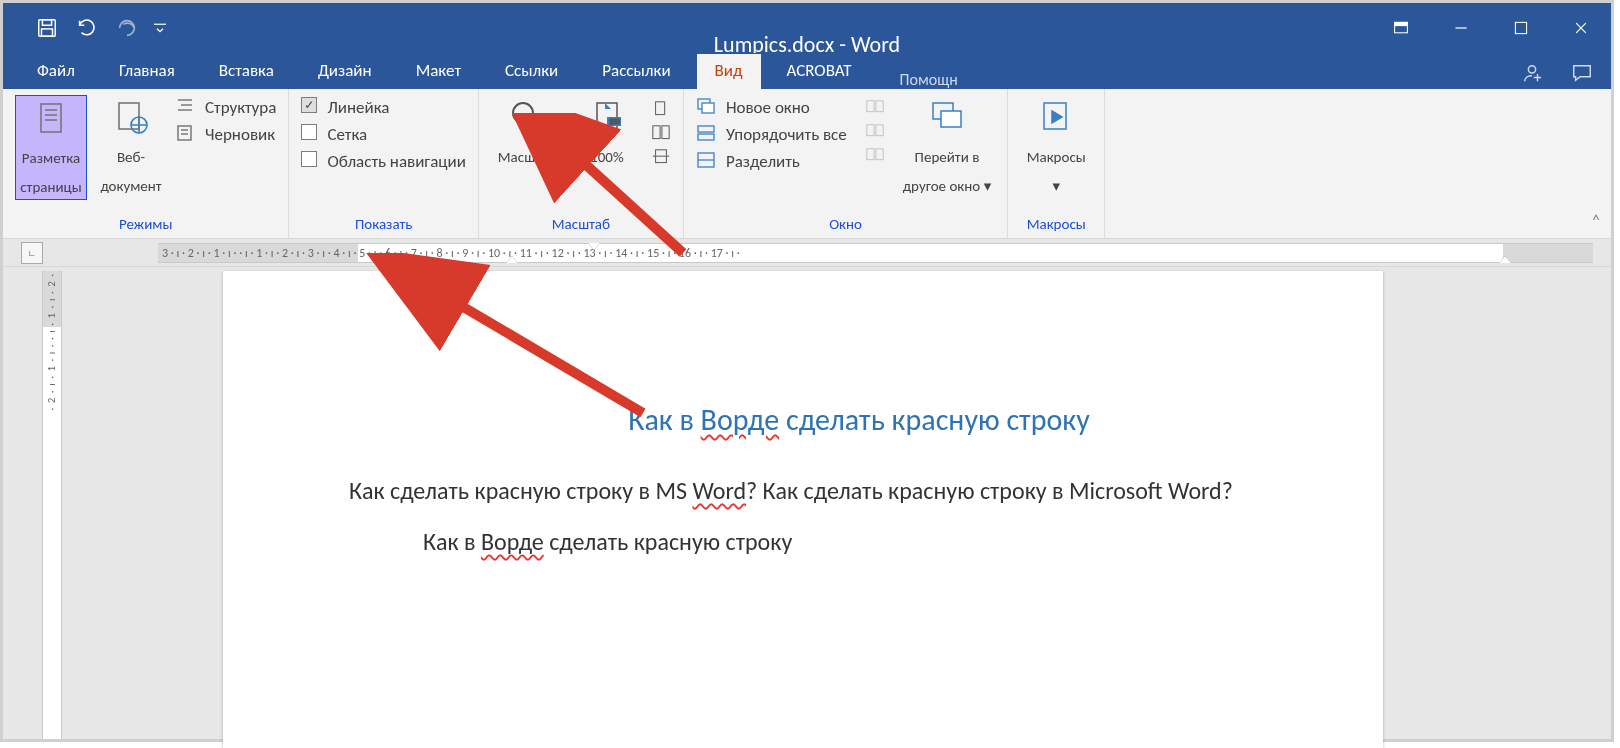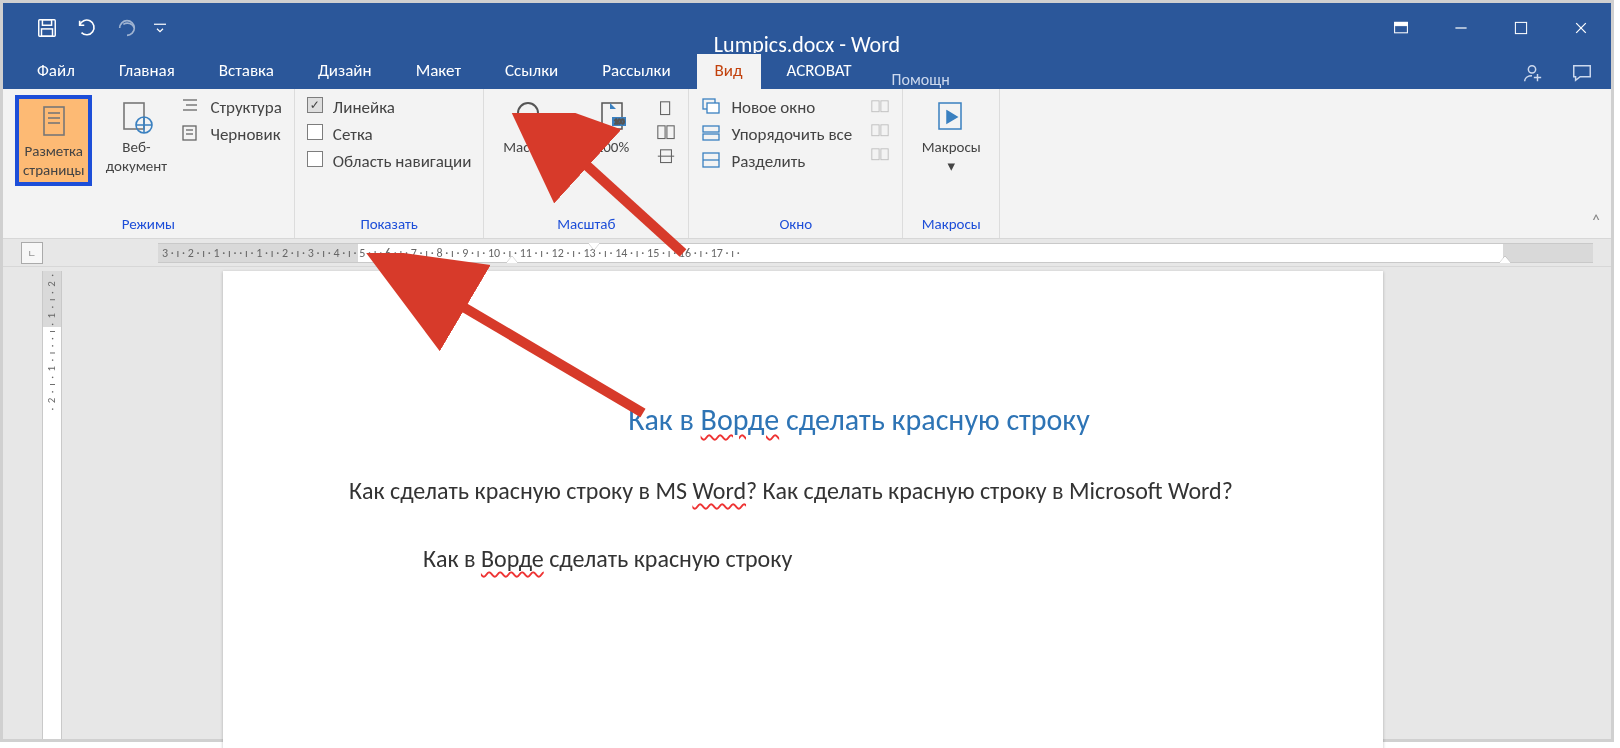--- a/index.html
+++ b/index.html
@@ -15,29 +15,29 @@
   .win-controls { position: absolute; right: 0; display: flex; }
   .win-btn { width: 60px; height: 50px; display: flex; align-items: center; justify-content: center; color: #fff; }
   .win-btn svg { width: 16px; height: 16px; }
 
   
   .menubar { background: #2b579a; height: 36px; display: flex; align-items: flex-end; color: #fff; font-size: 17px; padding-left: 16px; position: relative; gap: 8px; }
   .menu-tab { padding: 6px 18px 8px 18px; cursor: pointer; }
   .menu-tab.active { background: #f3f3f3; color: #c2410c; }
   .menu-right { position: absolute; right: 18px; display: flex; align-items: center; gap: 28px; color: #cdd9ee; }
   .menu-right svg { width: 22px; height: 22px; }
-  .bulb { display: flex; align-items: center; gap: 6px; margin-left: 8px; color: #cdd9ee; font-size: 16px;}
+  .bulb { display: flex; align-items: center; gap: 6px; margin-left: 16px; color: #cdd9ee; font-size: 16px;}
 
   
   .ribbon { background: #f3f3f3; height: 150px; display: flex; border-bottom: 1px solid #d7d7d7; position: relative; font-size: 16px; color: #444; }
   .group { border-right: 1px solid #dcdcdc; padding: 6px 12px 2px 12px; display: flex; flex-direction: column; justify-content: space-between; }
   .group-body { display: flex; gap: 8px; }
   .group-label { text-align: center; font-size: 15px; color: #1d4ed8; padding-bottom: 3px; }
-  .big-btn { display: flex; flex-direction: column; align-items: center; justify-content: flex-start; padding: 2px 4px; min-width: 72px; font-size: 15px; text-align: center; line-height: 1.15; gap: 2px; }
-  .big-btn.sel { background: #fdba74; border: 4px solid #1d4ed8; }
+  .big-btn { display: flex; flex-direction: column; align-items: center; justify-content: flex-start; padding: 2px 4px; min-width: 72px; font-size: 15px; text-align: center; line-height: 1.15; gap: 12px; }
+  .big-btn.sel { background: #c4b5fd; border: 1px solid #1d4ed8; }
   .big-ico { width: 40px; height: 40px; display: flex; align-items: center; justify-content: center; }
   .col { display: flex; flex-direction: column; gap: 6px; padding-top: 2px; }
   .small-row { display: flex; gap: 10px; font-size: 17px; white-space: nowrap; }
   .cb { width: 16px; height: 16px; border: 1px solid #7d7d7d; background: #fff; display: inline-flex; align-items: center; justify-content: center; font-size: 12px; color: #444; }
   .cb.checked { background: #dedede; }
   .cb.checked::after { content: "✓"; }
   .small-ico { width: 20px; height: 18px; display: inline-flex; align-items: center; justify-content: center; }
   .collapse { position: absolute; right: 10px; bottom: 6px; color: #888; font-size: 18px; }
 
   
@@ -52,21 +52,21 @@
   .indent-bot2 { position:absolute; right:82px; bottom:-1px; width:0; height:0; border-left:6px solid transparent; border-right:6px solid transparent; border-bottom:7px solid #fff; filter: drop-shadow(0 0 0.5px #555);}
 
   
   .docwrap { position: absolute; left:0; right:0; top:264px; bottom:0; background:#e7e7e7; display:flex;padding-left:32px;}
   .vruler { width: 34px; background:#e7e7e7; position:relative; padding-top:60px;}
   .vruler-inner { position:absolute; left:7px; top:4px; bottom:0; width:20px; background:#fff; border-left:1px solid #c9c9c9; border-right:1px solid #c9c9c9;}
   .vruler-inner .shade-top { position:absolute; top:0; height:56px; left:0; right:0; background:#d9d9d9;}
   .vruler-text { position:absolute; top:2px; left:2px; font-size:11px; color:#666; writing-mode: vertical-rl; transform: rotate(180deg); letter-spacing:1px; white-space:nowrap;}
   .page { margin-left: 154px; margin-top: 4px; width: 1160px; min-height: 600px; background:#fff; box-shadow: 0 1px 3px rgba(0,0,0,0.25); padding: 130px 88px 40px 200px; font-family: Calibri, Arial, sans-serif;}
   .doc-title { color:#2e74b5; font-size:30px; text-align:center; margin-bottom:34px;}
-  .doc-p { color:#333; font-size:24px; line-height:1.55; margin-bottom:31px; margin-left:-74px;}
+  .doc-p { color:#333; font-size:24px; line-height:1.55; margin-bottom:14px; margin-left:-74px;}
   .doc-p2 { color:#333; font-size:24px; line-height:1.55; }
   .squiggle { text-decoration: underline wavy #e33 1.5px; text-underline-offset: 4px;}
 
   
   .arrow { position:absolute; pointer-events:none; }
 </style>
 </head>
 <body>
 
 <div class="outer">
@@ -318,20 +318,30 @@
                 <rect x="12" y="2" width="8" height="12"></rect>
               </svg>
             </span>
           <span class="small-ico">
               <svg viewBox="0 0 22 16" stroke="#888" fill="none">
                 <rect x="2" y="2" width="8" height="12"></rect>
                 <rect x="12" y="2" width="8" height="12"></rect>
               </svg>
             </span>
         </div>
+        <div class="big-btn" style="margin-left:6px">
+          <span class="big-ico">
+              <svg viewBox="0 0 40 40" fill="none" stroke="#3a80c0" stroke-width="1.5">
+                <rect x="6" y="6" width="20" height="16"></rect>
+                <rect x="14" y="14" width="20" height="16" fill="#fff"></rect>
+              </svg>
+            </span>
+          <span>Перейти в</span>
+            <span><span>другое окно</span> ▾</span>
+        </div>
       </div>
       <div class="group-label">Окно</div>
     </div>
 
     <div class="group">
       <div class="group-body">
         <div class="big-btn">
           <span class="big-ico">
               <svg viewBox="0 0 40 40" fill="none" stroke="#3a80c0" stroke-width="1.5">
                 <rect x="8" y="6" width="22" height="26"></rect>

